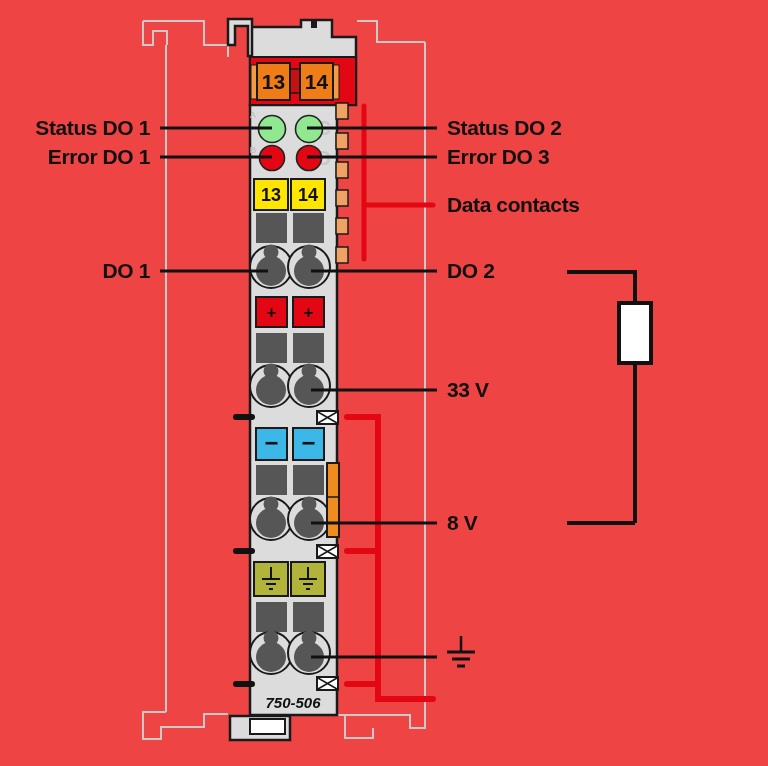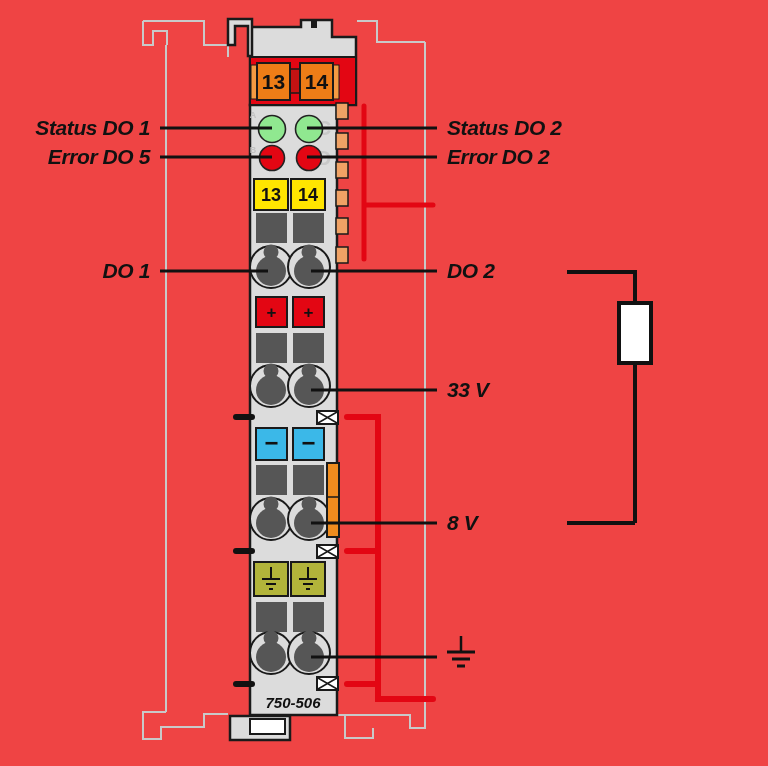--- a/index.html
+++ b/index.html
@@ -1,20 +1,20 @@
 <!DOCTYPE html>
 <html><head>
 <meta charset="utf-8">
 <style>
   html,body{margin:0;padding:0;background:#fff;}
   .canvas{position:relative;width:768px;height:766px;background:#ef4444;overflow:hidden;
           font-family:"Liberation Sans",sans-serif;}
   .layer{position:absolute;left:0;top:0;}
   .lbl{position:absolute;font-weight:bold;font-size:21px;line-height:22px;color:#111;
-       letter-spacing:-0.4px;white-space:nowrap;font-style:italic;}
+       letter-spacing:-0.4px;white-space:nowrap;}
   .lbl-left{right:618px;text-align:right;}
   .lbl-right{left:447px;text-align:right;}
   svg text{font-family:"Liberation Sans",sans-serif;fill:#111;}
   .t-num{font-weight:bold;font-size:21px;text-anchor:middle;}
   .t-num-y{font-weight:bold;font-size:18px;text-anchor:middle;}
   .t-plus{font-weight:bold;font-size:17px;text-anchor:middle;}
   .t-minus{font-weight:bold;font-size:24px;text-anchor:middle;}
   .t-led-sm{font-weight:bold;font-size:9px;text-anchor:middle;fill:#c2c2c2;}
   .t-led-lg{font-weight:bold;font-size:20px;text-anchor:middle;fill:#c8c8c8;}
   .t-pn{font-weight:bold;font-style:italic;font-size:15px;text-anchor:middle;}
@@ -199,22 +199,23 @@
     </g>
 
     <g stroke="#111" fill="none" stroke-width="4">
       <path d="M567,272 H635 V303"></path>
       <rect x="619" y="303" width="32" height="60" fill="#fff"></rect>
       <path d="M635,363 V523 M567,523 H635"></path>
     </g>
   </svg>
 
   <div class="lbl lbl-left" style="top:117px">Status DO 1</div>
-  <div class="lbl lbl-left" style="top:146px">Error DO 5</div>
+  <div class="lbl lbl-left" style="top:146px">Error DO 1</div>
   <div class="lbl lbl-left" style="top:260px">DO 1</div>
 
   <div class="lbl lbl-right" style="top:117px">Status DO 2</div>
-  <div class="lbl lbl-right" style="top:146px">Error DO 2</div>
+  <div class="lbl lbl-right" style="top:146px">Error DO 3</div>
+  <div class="lbl lbl-right" style="top:194px">Data contacts</div>
   <div class="lbl lbl-right" style="top:260px">DO 2</div>
   <div class="lbl lbl-right" style="top:379px">33 V</div>
   <div class="lbl lbl-right" style="top:512px">8 V</div>
 
 </div>
 
 </body></html>

